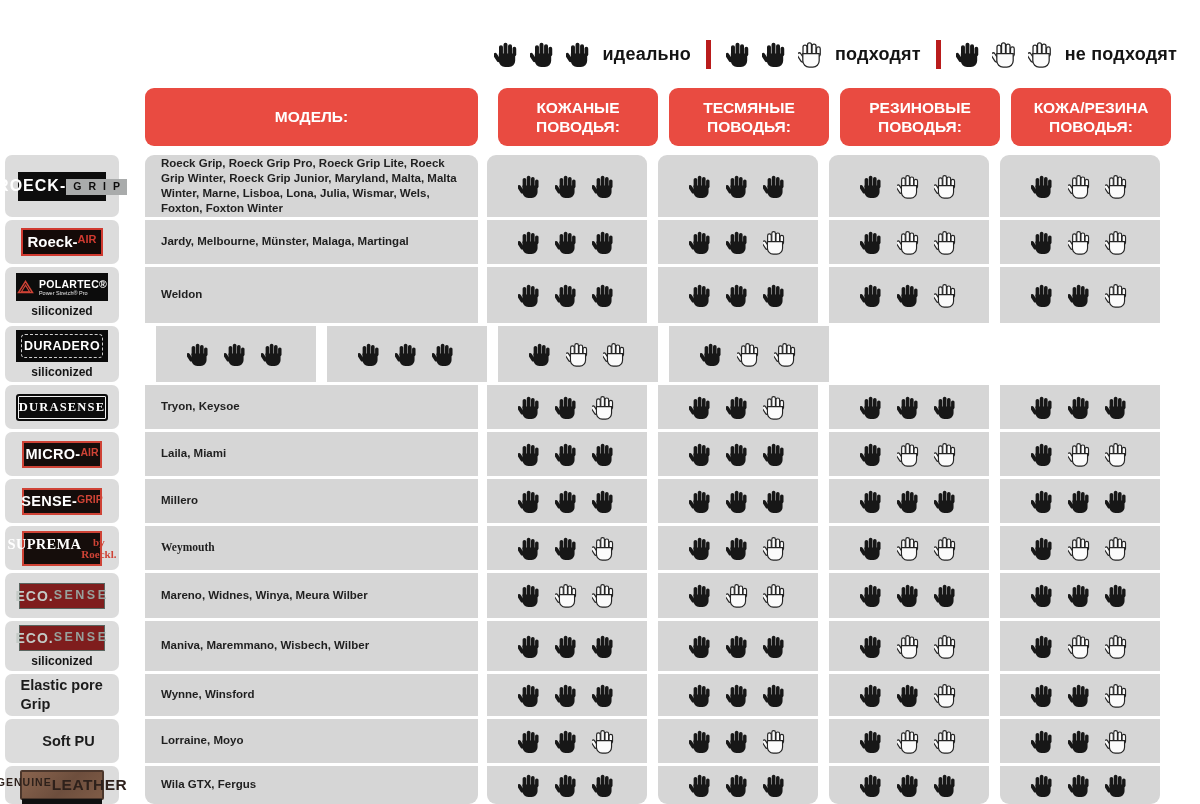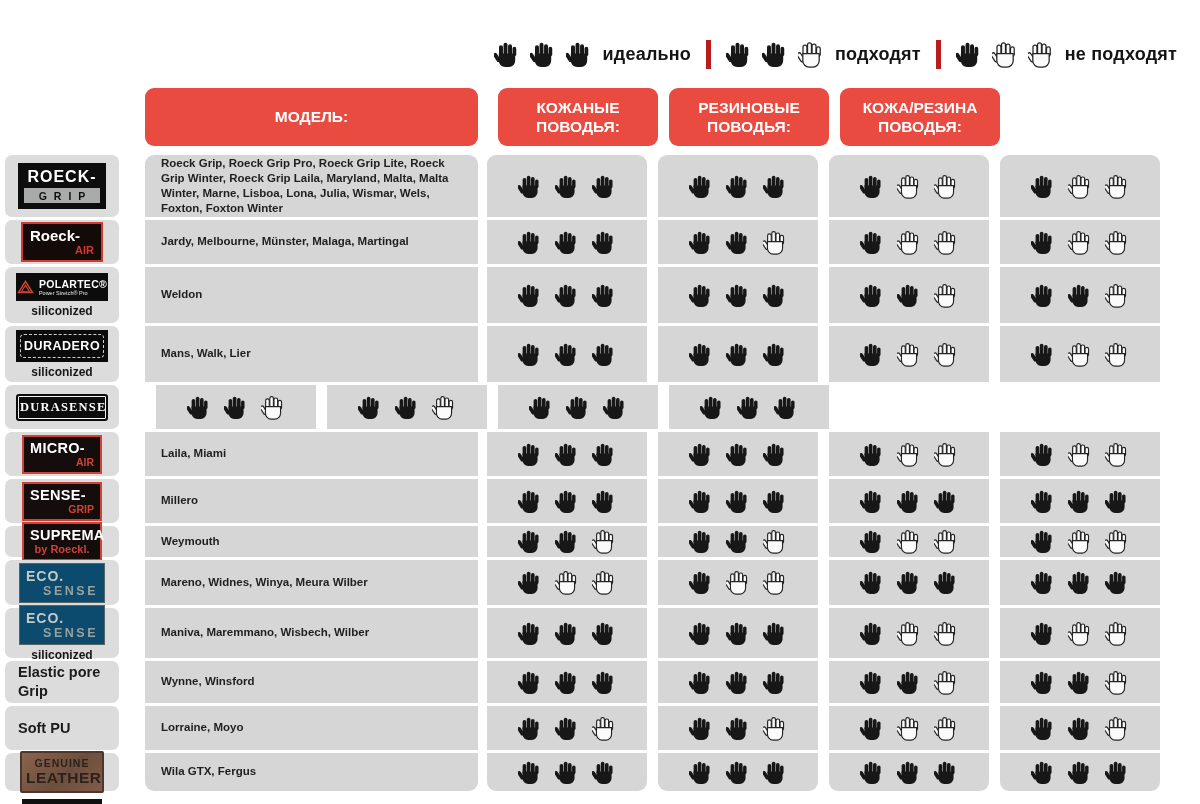--- a/index.html
+++ b/index.html
@@ -36,21 +36,21 @@
               padding:5px 12px 5px 16px;box-sizing:border-box;}
   .model-text{font-size:11.5px;font-weight:700;color:#1f1f1f;line-height:1.32;}
   .rate-cell{width:160px;margin-left:11px;background:#d6d6d6;display:flex;align-items:center;
              justify-content:center;box-sizing:border-box;}
   .rate-cell .hands{gap:13px;}
   .model-cell + .rate-cell{margin-left:0;}
   .row:first-child .model-cell,.row:first-child .rate-cell{border-radius:9px 9px 0 0;}
   .row:last-child  .model-cell,.row:last-child  .rate-cell{border-radius:0 0 9px 9px;}
 
   
-  .badge{display:flex;flex-direction:column;justify-content:center;box-sizing:border-box;}
+  .badge{display:flex;flex-direction:row;justify-content:center;box-sizing:border-box;}
   .sub{font-size:12px;font-weight:700;color:#161616;text-align:center;}
 
   .style-roeck-grip{background:#0d0d0d;width:88px;padding:5px 6px 6px;}
   .style-roeck-grip .l1{color:#fff;font-weight:800;font-size:16px;letter-spacing:1px;text-align:center;}
   .style-roeck-grip .l2{display:block;background:#a9abab;color:#0d0d0d;font-weight:800;font-size:10.5px;
                         letter-spacing:7px;text-align:center;padding:1.5px 0 1.5px 7px;margin-top:2px;}
 
   .style-roeck-air{background:#140a08;border:2px solid #d03a30;width:82px;padding:3px 7px 4px;}
   .style-roeck-air .l1{color:#fff;font-weight:800;font-size:15px;}
   .style-roeck-air .l2{color:#d03a30;font-weight:800;font-size:11px;text-align:right;}
@@ -68,21 +68,21 @@
   .style-durasense{background:#0c0c0c;width:92px;padding:6px 4px;outline:1px solid #f2f2f2;
                    outline-offset:-3px;border-radius:3px;}
   .style-durasense .l1{color:#fff;font-weight:600;font-size:12.5px;letter-spacing:1.2px;text-align:center;
                        font-family:"Liberation Serif","DejaVu Serif",serif;}
 
   .style-micro-air,.style-sense-grip,.style-suprema{background:#150d0b;border:2px solid #cf4336;width:80px;padding:3px 6px 4px;}
   .style-micro-air .l1,.style-sense-grip .l1,.style-suprema .l1{color:#fff;font-weight:800;font-size:14.5px;letter-spacing:.3px;}
   .style-micro-air .l2,.style-sense-grip .l2{color:#cf4336;font-weight:800;font-size:10.5px;text-align:right;}
   .style-suprema .l2{color:#cf4336;font-weight:700;font-size:11px;text-align:center;}
 
-  .style-eco-sense{background:#0c4a6e;width:86px;padding:4px 6px;border:1px solid #59645f;}
+  .style-eco-sense{background:#7f1d1d;width:86px;padding:4px 6px;border:1px solid #59645f;}
   .style-eco-sense .l1{color:#c3cac6;font-weight:800;font-size:14px;letter-spacing:1px;}
   .style-eco-sense .l2{color:#97a29d;font-weight:800;font-size:12.5px;letter-spacing:2.5px;text-align:right;}
 
   .style-plain{background:transparent;width:100%;padding-left:13px;}
   .style-plain .l1{color:#1b1b1b;font-weight:700;font-size:14.5px;line-height:1.3;max-width:96px;}
 
   .style-leather{background:linear-gradient(135deg,#8a644e,#6d4e3d 55%,#7f5c47);border:2px solid #4c372c;
                  width:84px;padding:4px 4px;text-align:center;border-radius:2px;}
   .style-leather .l1{color:#2e211b;font-weight:800;font-size:10.5px;letter-spacing:1px;}
   .style-leather .l2{color:#2e211b;font-weight:800;font-size:15.5px;letter-spacing:.5px;}
@@ -199,34 +199,35 @@
           </span>
         </span>
         <span class="legend-label">не подходят</span>
       </div>
     </div>
 
   <div class="header" id="header">
     <div class="hcell head-model">МОДЕЛЬ:</div>
 
   <div class="hcell head-col">КОЖАНЫЕ ПОВОДЬЯ:</div>
+      <div class="hcell head-col">ТЕСМЯНЫЕ ПОВОДЬЯ:</div>
       <div class="hcell head-col">РЕЗИНОВЫЕ ПОВОДЬЯ:</div>
       <div class="hcell head-col">КОЖА/РЕЗИНА ПОВОДЬЯ:</div>
     </div>
 
   <div class="rows" id="rows">
       <div class="row" style="height: 62px;">
         <div class="side-cell">
           <div class="badge style-roeck-grip">
             <span class="l1">ROECK-</span>
             <span class="l2">GRIP</span>
           </div>
         </div>
         <div class="model-cell">
-          <span class="model-text">Roeck Grip, Roeck Grip Pro, Roeck Grip Lite, Roeck Grip Winter, Roeck Grip Laila, Maryland, Malta, Malta Winter, Marne, Lisboa, Lona, Julia, Wismar, Wels, Foxton, Foxton Winter</span>
+          <span class="model-text">Roeck Grip, Roeck Grip Pro, Roeck Grip Lite, Roeck Grip Winter, Roeck Grip Junior, Maryland, Malta, Malta Winter, Marne, Lisboa, Lona, Julia, Wismar, Wels, Foxton, Foxton Winter</span>
         </div>
         <div class="rate-cell">
           <span class="hands">
             <span class="hand hand-filled">
               <svg viewBox="0 0 27 30" xmlns="http://www.w3.org/2000/svg">
                 <rect class="hp" x="0.9" y="12.8" width="4.1" height="10.5" rx="2" transform="rotate(-33 3 18)"></rect>
                 <rect class="hp" x="5.2" y="5.3" width="4.1" height="11.5" rx="2"></rect>
                 <rect class="hp" x="9.9" y="2.8" width="4.1" height="13.5" rx="2"></rect>
                 <rect class="hp" x="14.6" y="4.3" width="4.1" height="12.5" rx="2"></rect>
                 <rect class="hp" x="19.2" y="7" width="3.9" height="10" rx="1.9"></rect>
@@ -659,23 +660,20 @@
           </span>
         </div>
       </div>
       <div class="row" style="height: 56px;">
         <div class="side-cell">
           <div class="badge style-duradero">
             <span class="l1">DURADERO</span>
           </div>
           <span class="sub">siliconized</span>
         </div>
-        <div class="model-cell">
-          <span class="model-text">Mans, Walk, Lier</span>
-        </div>
         <div class="rate-cell">
           <span class="hands">
             <span class="hand hand-filled">
               <svg viewBox="0 0 27 30" xmlns="http://www.w3.org/2000/svg">
                 <rect class="hp" x="0.9" y="12.8" width="4.1" height="10.5" rx="2" transform="rotate(-33 3 18)"></rect>
                 <rect class="hp" x="5.2" y="5.3" width="4.1" height="11.5" rx="2"></rect>
                 <rect class="hp" x="9.9" y="2.8" width="4.1" height="13.5" rx="2"></rect>
                 <rect class="hp" x="14.6" y="4.3" width="4.1" height="12.5" rx="2"></rect>
                 <rect class="hp" x="19.2" y="7" width="3.9" height="10" rx="1.9"></rect>
                 <path class="hp" d="M5 14 h17 v7.5 a6.5 6.5 0 0 1 -6.5 6.5 h-4 a6.5 6.5 0 0 1 -6.5 -6.5 Z"></path>
@@ -804,20 +802,23 @@
               </svg>
             </span>
           </span>
         </div>
       </div>
       <div class="row" style="height: 44px;">
         <div class="side-cell">
           <div class="badge style-durasense">
             <span class="l1">DURASENSE</span>
           </div>
+        </div>
+        <div class="model-cell">
+          <span class="model-text">Tryon, Keysoe</span>
         </div>
         <div class="rate-cell">
           <span class="hands">
             <span class="hand hand-filled">
               <svg viewBox="0 0 27 30" xmlns="http://www.w3.org/2000/svg">
                 <rect class="hp" x="0.9" y="12.8" width="4.1" height="10.5" rx="2" transform="rotate(-33 3 18)"></rect>
                 <rect class="hp" x="5.2" y="5.3" width="4.1" height="11.5" rx="2"></rect>
                 <rect class="hp" x="9.9" y="2.8" width="4.1" height="13.5" rx="2"></rect>
                 <rect class="hp" x="14.6" y="4.3" width="4.1" height="12.5" rx="2"></rect>
                 <rect class="hp" x="19.2" y="7" width="3.9" height="10" rx="1.9"></rect>
@@ -1236,21 +1237,21 @@
                 <rect class="hp" x="5.2" y="5.3" width="4.1" height="11.5" rx="2"></rect>
                 <rect class="hp" x="9.9" y="2.8" width="4.1" height="13.5" rx="2"></rect>
                 <rect class="hp" x="14.6" y="4.3" width="4.1" height="12.5" rx="2"></rect>
                 <rect class="hp" x="19.2" y="7" width="3.9" height="10" rx="1.9"></rect>
                 <path class="hp" d="M5 14 h17 v7.5 a6.5 6.5 0 0 1 -6.5 6.5 h-4 a6.5 6.5 0 0 1 -6.5 -6.5 Z"></path>
               </svg>
             </span>
           </span>
         </div>
       </div>
-      <div class="row" style="height: 31px;">
+      <div class="row" style="height: 44px; font-family: Liberation Serif, serif;">
         <div class="side-cell">
           <div class="badge style-suprema">
             <span class="l1">SUPREMA</span>
             <span class="l2">by Roeckl.</span>
           </div>
         </div>
         <div class="model-cell">
           <span class="model-text">Weymouth</span>
         </div>
         <div class="rate-cell">

